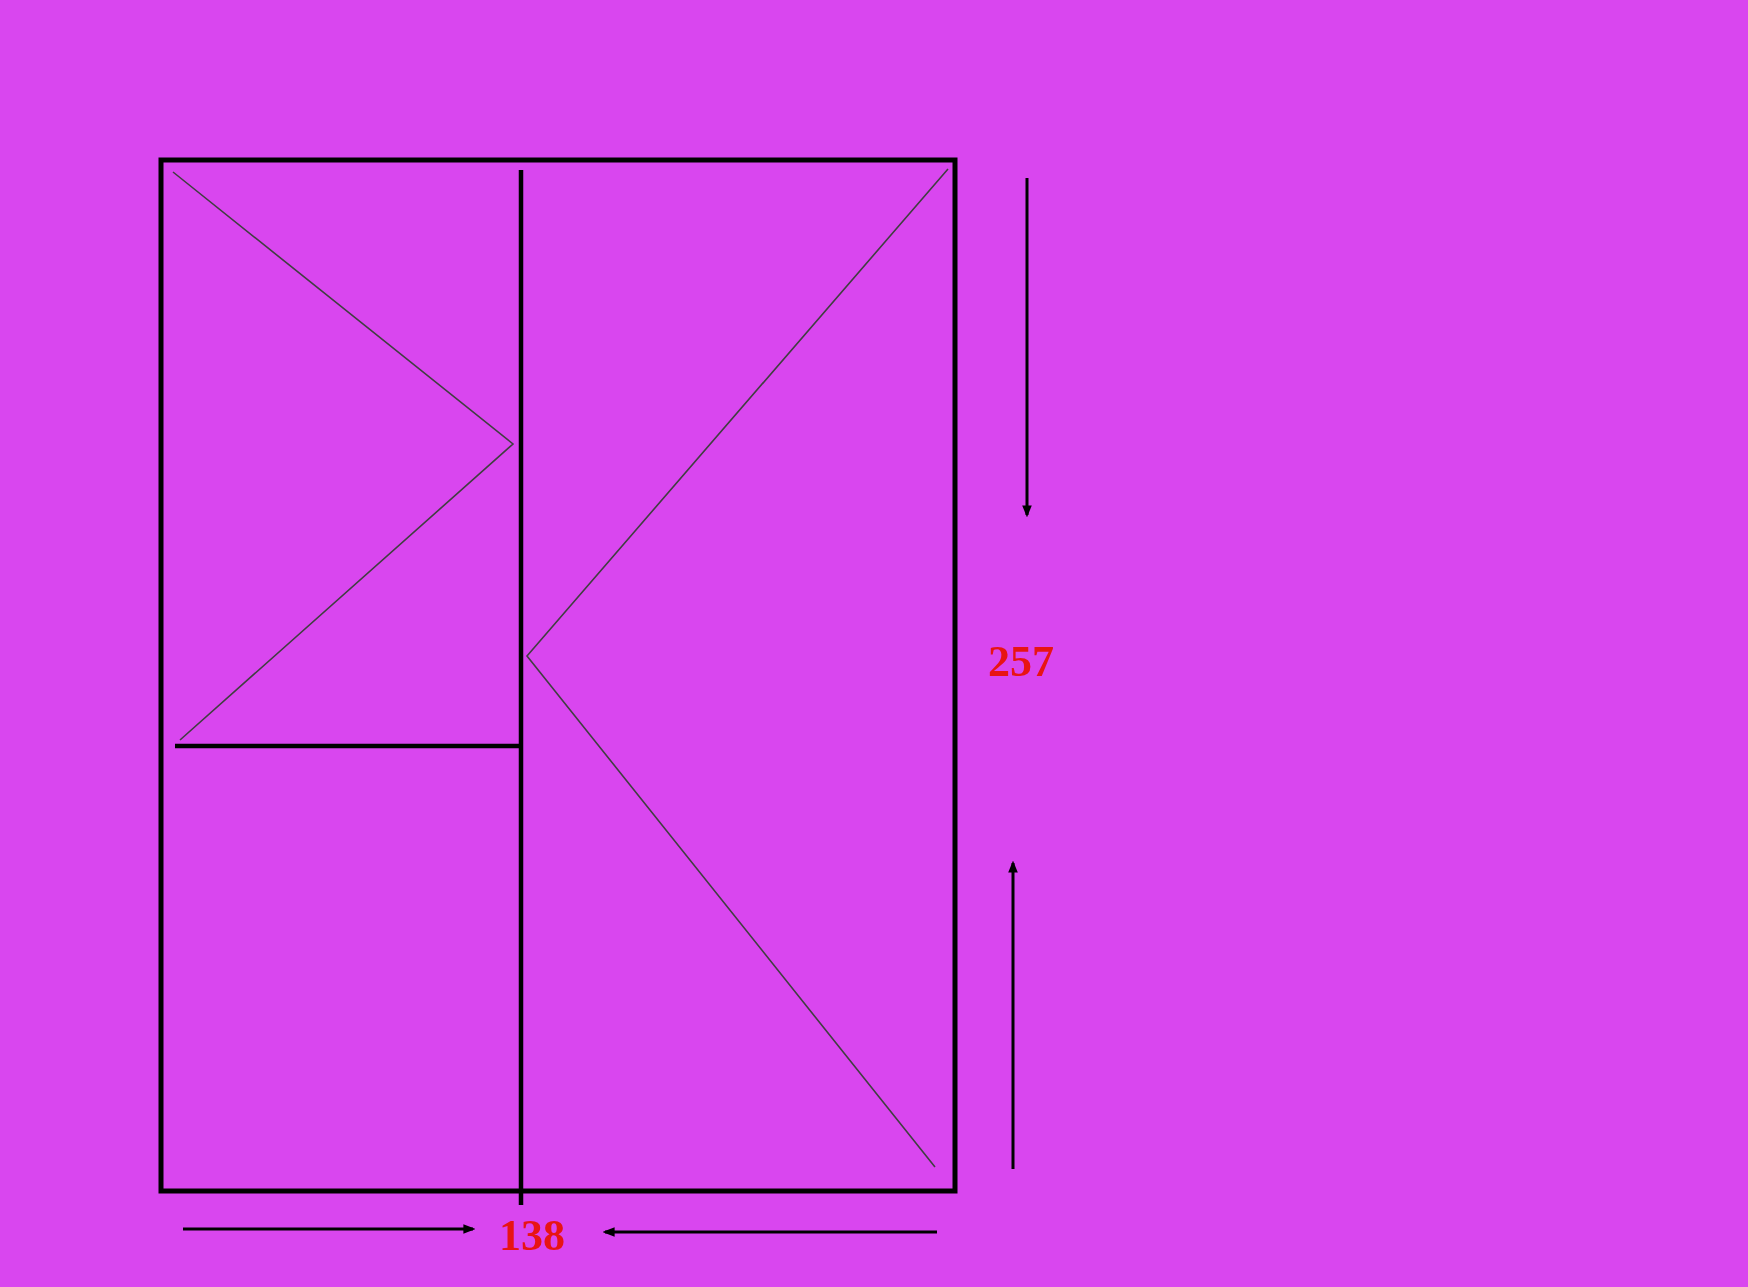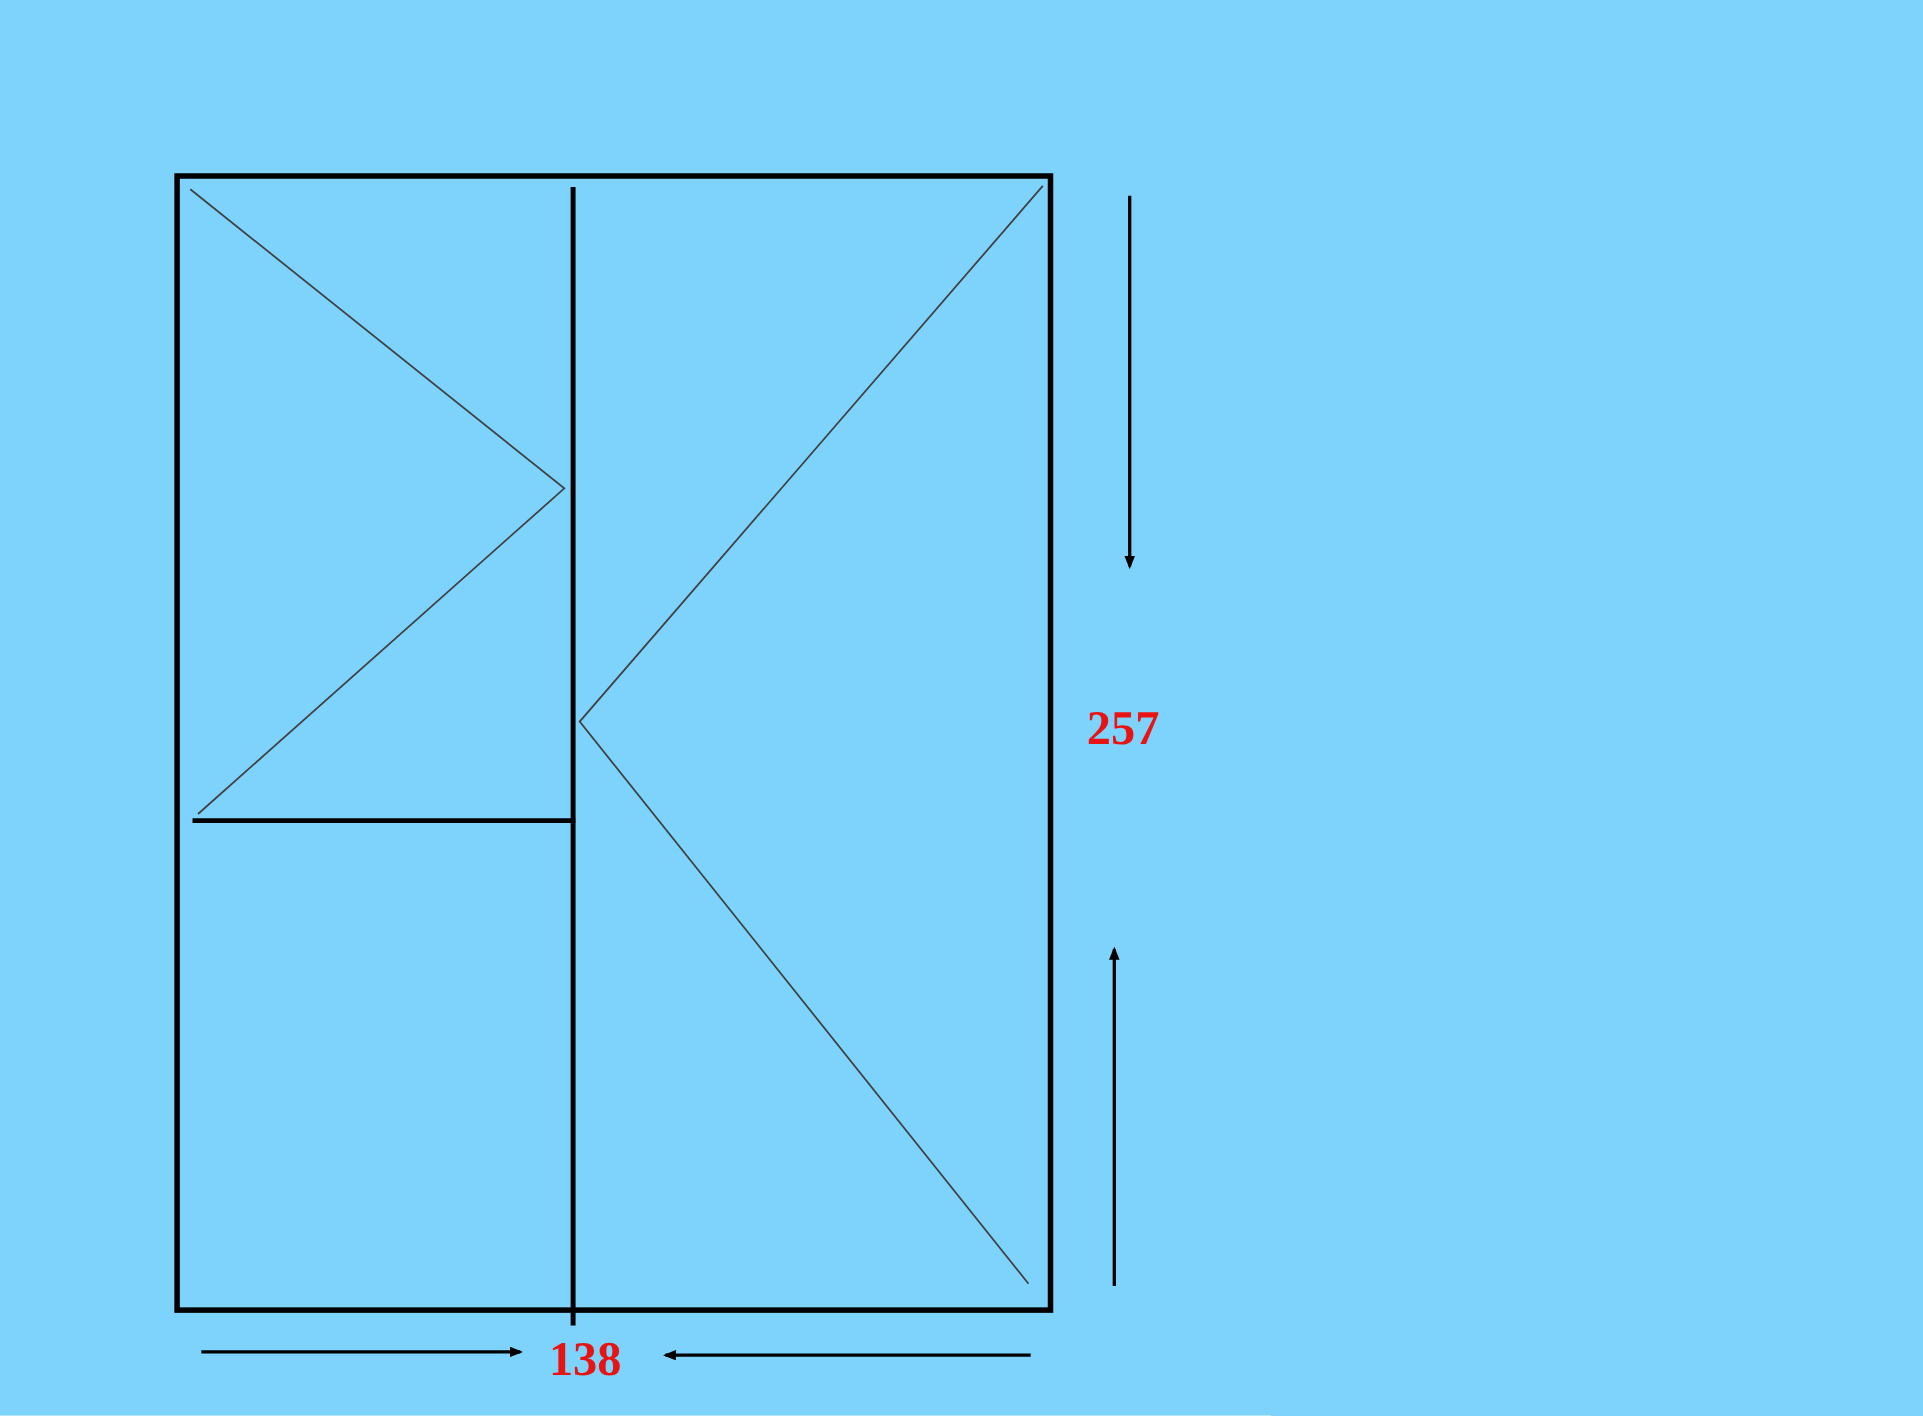--- a/index.html
+++ b/index.html
@@ -19,21 +19,21 @@
   }
   .dim-label {
     font-family: "Liberation Serif", "DejaVu Serif", serif;
     font-size: 44px;
     font-weight: bold;
   }
 </style>
 </head>
 <body>
 
-<div class="canvas" style="width: 1748px; height: 1287px; background: #7dd3fc;">
+<div class="canvas" style="width: 1748px; height: 1287px; background: #d946ef;">
   <svg id="drawing" width="1748" height="1287" viewBox="0 0 1748 1287" xmlns="http://www.w3.org/2000/svg">
     <defs>
       <marker id="arrowhead" viewBox="0 0 10 8" refX="8" refY="4" markerWidth="4" markerHeight="3.2" orient="auto-start-reverse" markerUnits="strokeWidth">
         <path id="arrowhead-path" d="M0,0 L10,4 L0,8 Z" fill="#000000"></path>
       </marker>
     </defs>
 
     <g id="frame-layer">
         <rect x="161" y="160" width="794" height="1031" fill="none" stroke="#000000" stroke-width="5"></rect>
         <line x1="521" y1="170" x2="521" y2="1205" stroke="#000000" stroke-width="4.5"></line>

